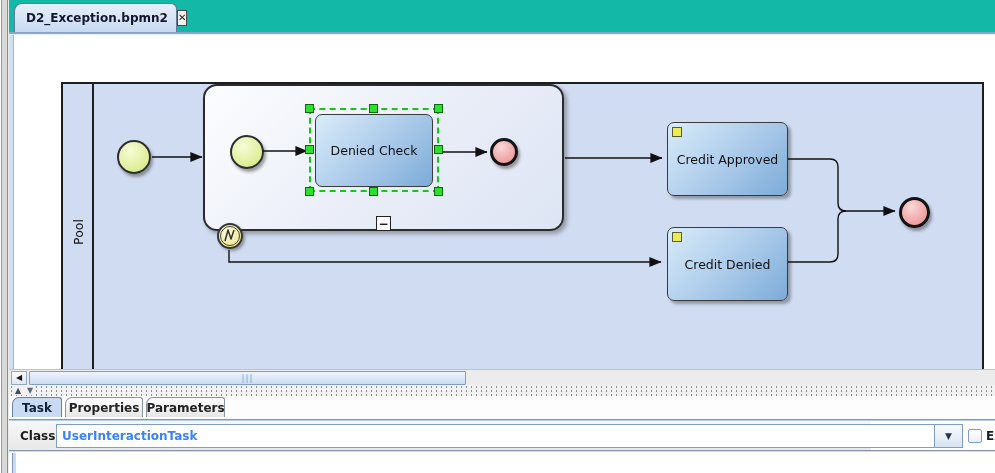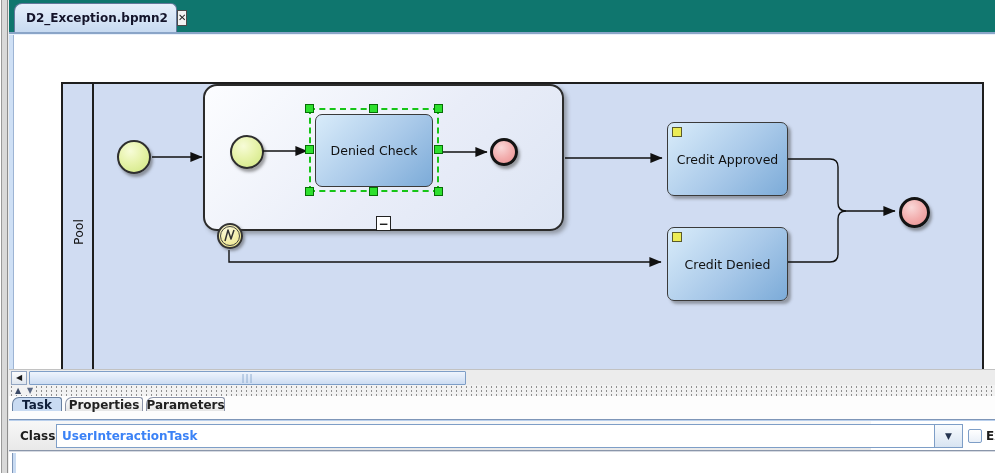--- a/index.html
+++ b/index.html
@@ -7,21 +7,21 @@
   body { font-family:"DejaVu Sans","Liberation Sans",sans-serif; background:#fff; }
   .app { position:relative; width:995px; height:473px; overflow:hidden; background:#fff; }
 
   
   .left-strip { position:absolute; left:0; top:0; width:9px; height:473px;
     background:linear-gradient(90deg,#ffffff 0 1px,#9a9a9a 1px 2px,#d9d9d9 2px 7px,#8d8d8d 7px 8px,#ececec 8px 9px); }
   .corner-dots { position:absolute; left:9px; top:0; width:34px; height:7px; background:#f4f4f4;
     background-image:radial-gradient(#9a9a9a 0.8px, transparent 0.9px); background-size:4px 3px; }
 
   
-  .tabbar { position:absolute; left:9px; top:0; width:986px; height:32px; background:#0f766e; }
+  .tabbar { position:absolute; left:9px; top:0; width:986px; height:32px; background:#14b8a6; }
   .doc-tab { position:absolute; left:5px; top:3px; height:29px; width:163px;
     background:linear-gradient(180deg,#e7f0fb 0,#c7daf1 100%);
     border:1px solid #64799c; border-bottom:none; border-radius:8px 6px 0 0;
     display:flex; align-items:center; padding:0 8px 0 11px; }
   .doc-tab-title { font-size:12px; font-weight:bold; color:#14142a; white-space:nowrap; }
   .doc-tab-close { margin-left:9px; width:16px; height:16px; border:1px solid #4a4a4a; background:#f2f2f2;
     font-size:10px; font-weight:bold; color:#222; display:flex; align-items:center; justify-content:center;
     line-height:1; cursor:default; }
   .content-topline { position:absolute; left:9px; top:32px; width:986px; height:3px;
     background:linear-gradient(180deg,#8aa5c8 0 2px,#e9f1fb 2px 3px); }
@@ -96,21 +96,21 @@
   .hscroll-grip { font-size:9px; letter-spacing:1px; color:#7e9ec7; line-height:1; }
 
   
   .divider { position:absolute; left:9px; top:385px; width:986px; height:11px; background:#f2f2f2;
     background-image:radial-gradient(#8f8f8f 0.8px, transparent 0.9px); background-size:5px 4px; }
   .div-btn { position:absolute; top:1px; font-size:8px; line-height:9px; color:#3c4a66; background:#f2f2f2; padding:0 1px; }
   .div-up { left:5px; } .div-down { left:17px; color:#5a6884; }
 
   
   .tabstrip { position:absolute; left:9px; top:396px; width:986px; height:23px; background:#fdfdfd; }
-  .btab { position:absolute; top:1px; height:14px; display:flex; align-items:center; justify-content:center;
+  .btab { position:absolute; top:1px; height:20px; display:flex; align-items:center; justify-content:center;
     font-size:12px; font-weight:bold; border:1px solid #8a93a8; border-bottom:none; border-radius:7px 3px 0 0;
     background:linear-gradient(180deg,#ffffff,#e6e6e6); color:#222; }
   .btab-selected { background:#c9dbf2; border-color:#69809f; color:#101f3a; }
   .btab-task { left:3px; width:50px; } .btab-props { left:56px; width:78px; } .btab-params { left:137px; width:79px; }
   .tabs-underline { position:absolute; left:9px; top:419px; width:986px; height:2px;
     background:linear-gradient(180deg,#7e96b8 0 1px,#b9cfec 1px 2px); }
 
   
   .class-row { position:absolute; left:9px; top:421px; width:862px; height:29px;
     background:linear-gradient(180deg,#f7f7f7,#e9e9e9); }

